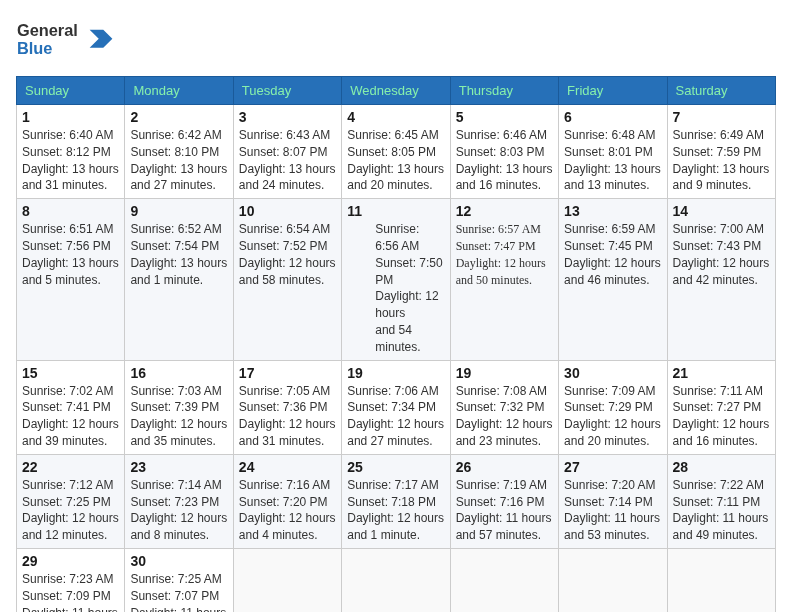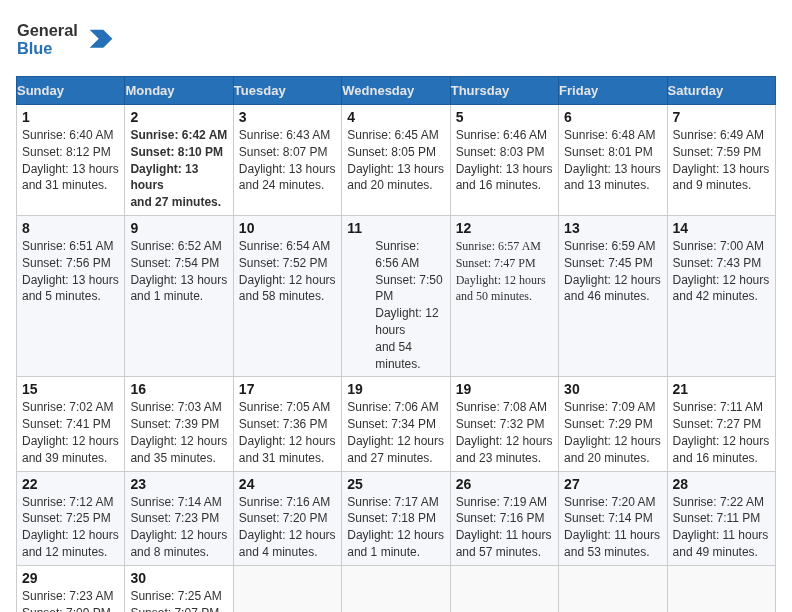--- a/index.html
+++ b/index.html
@@ -37,25 +37,25 @@
       font-size: 15px;
       color: #444;
     }
     .calendar {
       width: 100%;
       border-collapse: collapse;
       font-size: 11px;
     }
     .calendar th {
       background: #2670b8;
-      color: #e5e5e5;
-      padding: 6px 0;
+      color: #86efac;
+      padding: 6px 8px;
       text-align: left;
       font-size: 13px;
-      font-weight: bold;
+      font-weight: normal;
       border: 1px solid #1a5a9a;
     }
     .calendar td {
       border: 1px solid #ccc;
       vertical-align: top;
       padding: 4px 5px;
       width: 107px;
       min-height: 70px;
       background: #fff;
     }
@@ -117,21 +117,21 @@
   <tr class="week-row-1">
         <td>
           <span class="day-number">1</span>
           <div class="day-info" style="white-space: pre-line;">Sunrise: 6:40 AM
 Sunset: 8:12 PM
 Daylight: 13 hours
 and 31 minutes.</div>
         </td>
         <td>
           <span class="day-number">2</span>
-          <div class="day-info" style="white-space: pre-line; font-weight: bold;">Sunrise: 6:42 AM
+          <div class="day-info" style="white-space: pre-line;">Sunrise: 6:42 AM
 Sunset: 8:10 PM
 Daylight: 13 hours
 and 27 minutes.</div>
         </td>
         <td>
           <span class="day-number">3</span>
           <div class="day-info" style="white-space: pre-line;">Sunrise: 6:43 AM
 Sunset: 8:07 PM
 Daylight: 13 hours
 and 24 minutes.</div>

